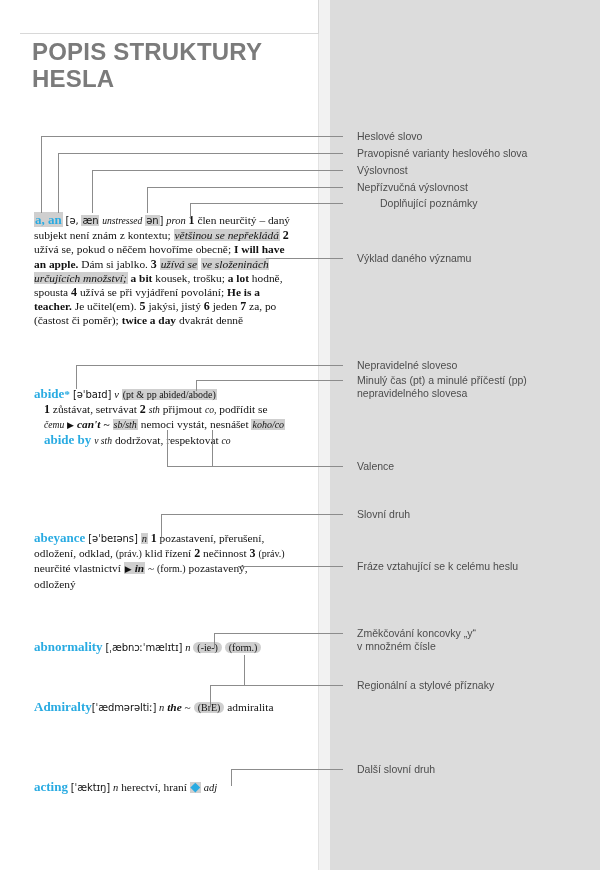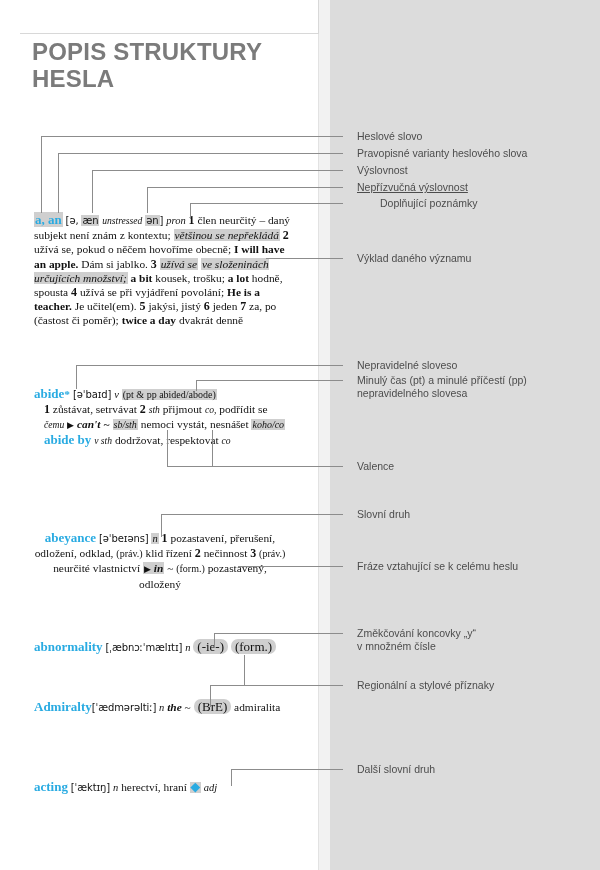--- a/index.html
+++ b/index.html
@@ -60,21 +60,21 @@
   .pos{font-style:italic;font-size:10.5px;}
   .num{font-weight:bold;font-size:12px;}
   .b{font-weight:bold;}
   .it{font-style:italic;}
   .sm{font-size:10px;margin-top:12px;}
   .smi{font-size:9.6px;font-style:italic;}
   .hl{background:#cfcfcf;padding:0 1px;}
   .hl-i{background:#cfcfcf;padding:0 1px;font-style:italic;}
   .tag{
     background:#cfcfcf;border-radius:7px;padding:0 4px;
-    font-size:13px;font-family:"Liberation Serif",serif;
+    font-size:10px;font-family:"Liberation Serif",serif;
     white-space:nowrap;
   }
   .arrow{font-size:9px;}
   .diamond{
     display:inline-block;width:11px;height:11px;background:#cfcfcf;
     position:relative;vertical-align:-2px;
   }
   .diamond::after{
     content:"";position:absolute;left:2.2px;top:2.2px;
     width:6.6px;height:6.6px;background:#29abe2;
@@ -146,21 +146,21 @@
     <span class="hl-i sm">sb/sth</span>
     <span>nemoci vystát, nesnášet</span>
     <span class="hl-i sm">koho/co</span>
     <span class="hw">abide by</span>
     <span class="smi">v sth</span>
     <span>dodržovat, respektovat</span>
     <span class="smi">co</span>
   </span>
 </div>
 
-<div class="entry" style="left:34px;top:531px;width:252px;text-align:center;">
+<div class="entry" style="left:34px;top:531px;width:252px;">
   <span class="hw">abeyance</span>
   <span class="ipa">[əˈbeɪəns]</span>
   <span class="pos hl">n</span>
   <span class="num">1</span>
   <span>pozastavení, přerušení, odložení, odklad,</span>
   <span class="sm">(práv.)</span>
   <span>klid řízení</span>
   <span class="num">2</span>
   <span>nečinnost</span>
   <span class="num">3</span>
@@ -244,21 +244,21 @@
 <div class="callout-tick" style="left:338px;top:136px;"></div>
 <div class="callout-label" style="left:347px;top:130px;">Heslové slovo</div>
 
 <div class="callout-tick" style="left:338px;top:153px;"></div>
 <div class="callout-label" style="left:347px;top:147px;">Pravopisné varianty heslového slova</div>
 
 <div class="callout-tick" style="left:338px;top:170px;"></div>
 <div class="callout-label" style="left:347px;top:164px;">Výslovnost</div>
 
 <div class="callout-tick" style="left:338px;top:187px;"></div>
-<div class="callout-label" style="left:347px;top:181px;text-decoration:underline;">Nepřízvučná výslovnost</div>
+<div class="callout-label" style="left:347px;top:181px;">Nepřízvučná výslovnost</div>
 
 <div class="callout-tick" style="left:338px;top:203px;"></div>
 <div class="callout-label" style="left:354px;top:197px;padding-left:16px;">Doplňující poznámky</div>
 
 <div class="callout-tick" style="left:338px;top:258px;"></div>
 <div class="callout-label" style="left:347px;top:252px;">Výklad daného významu</div>
 
 <div class="callout-tick" style="left:338px;top:365px;"></div>
 <div class="callout-label" style="left:347px;top:359px;">Nepravidelné sloveso</div>
 

